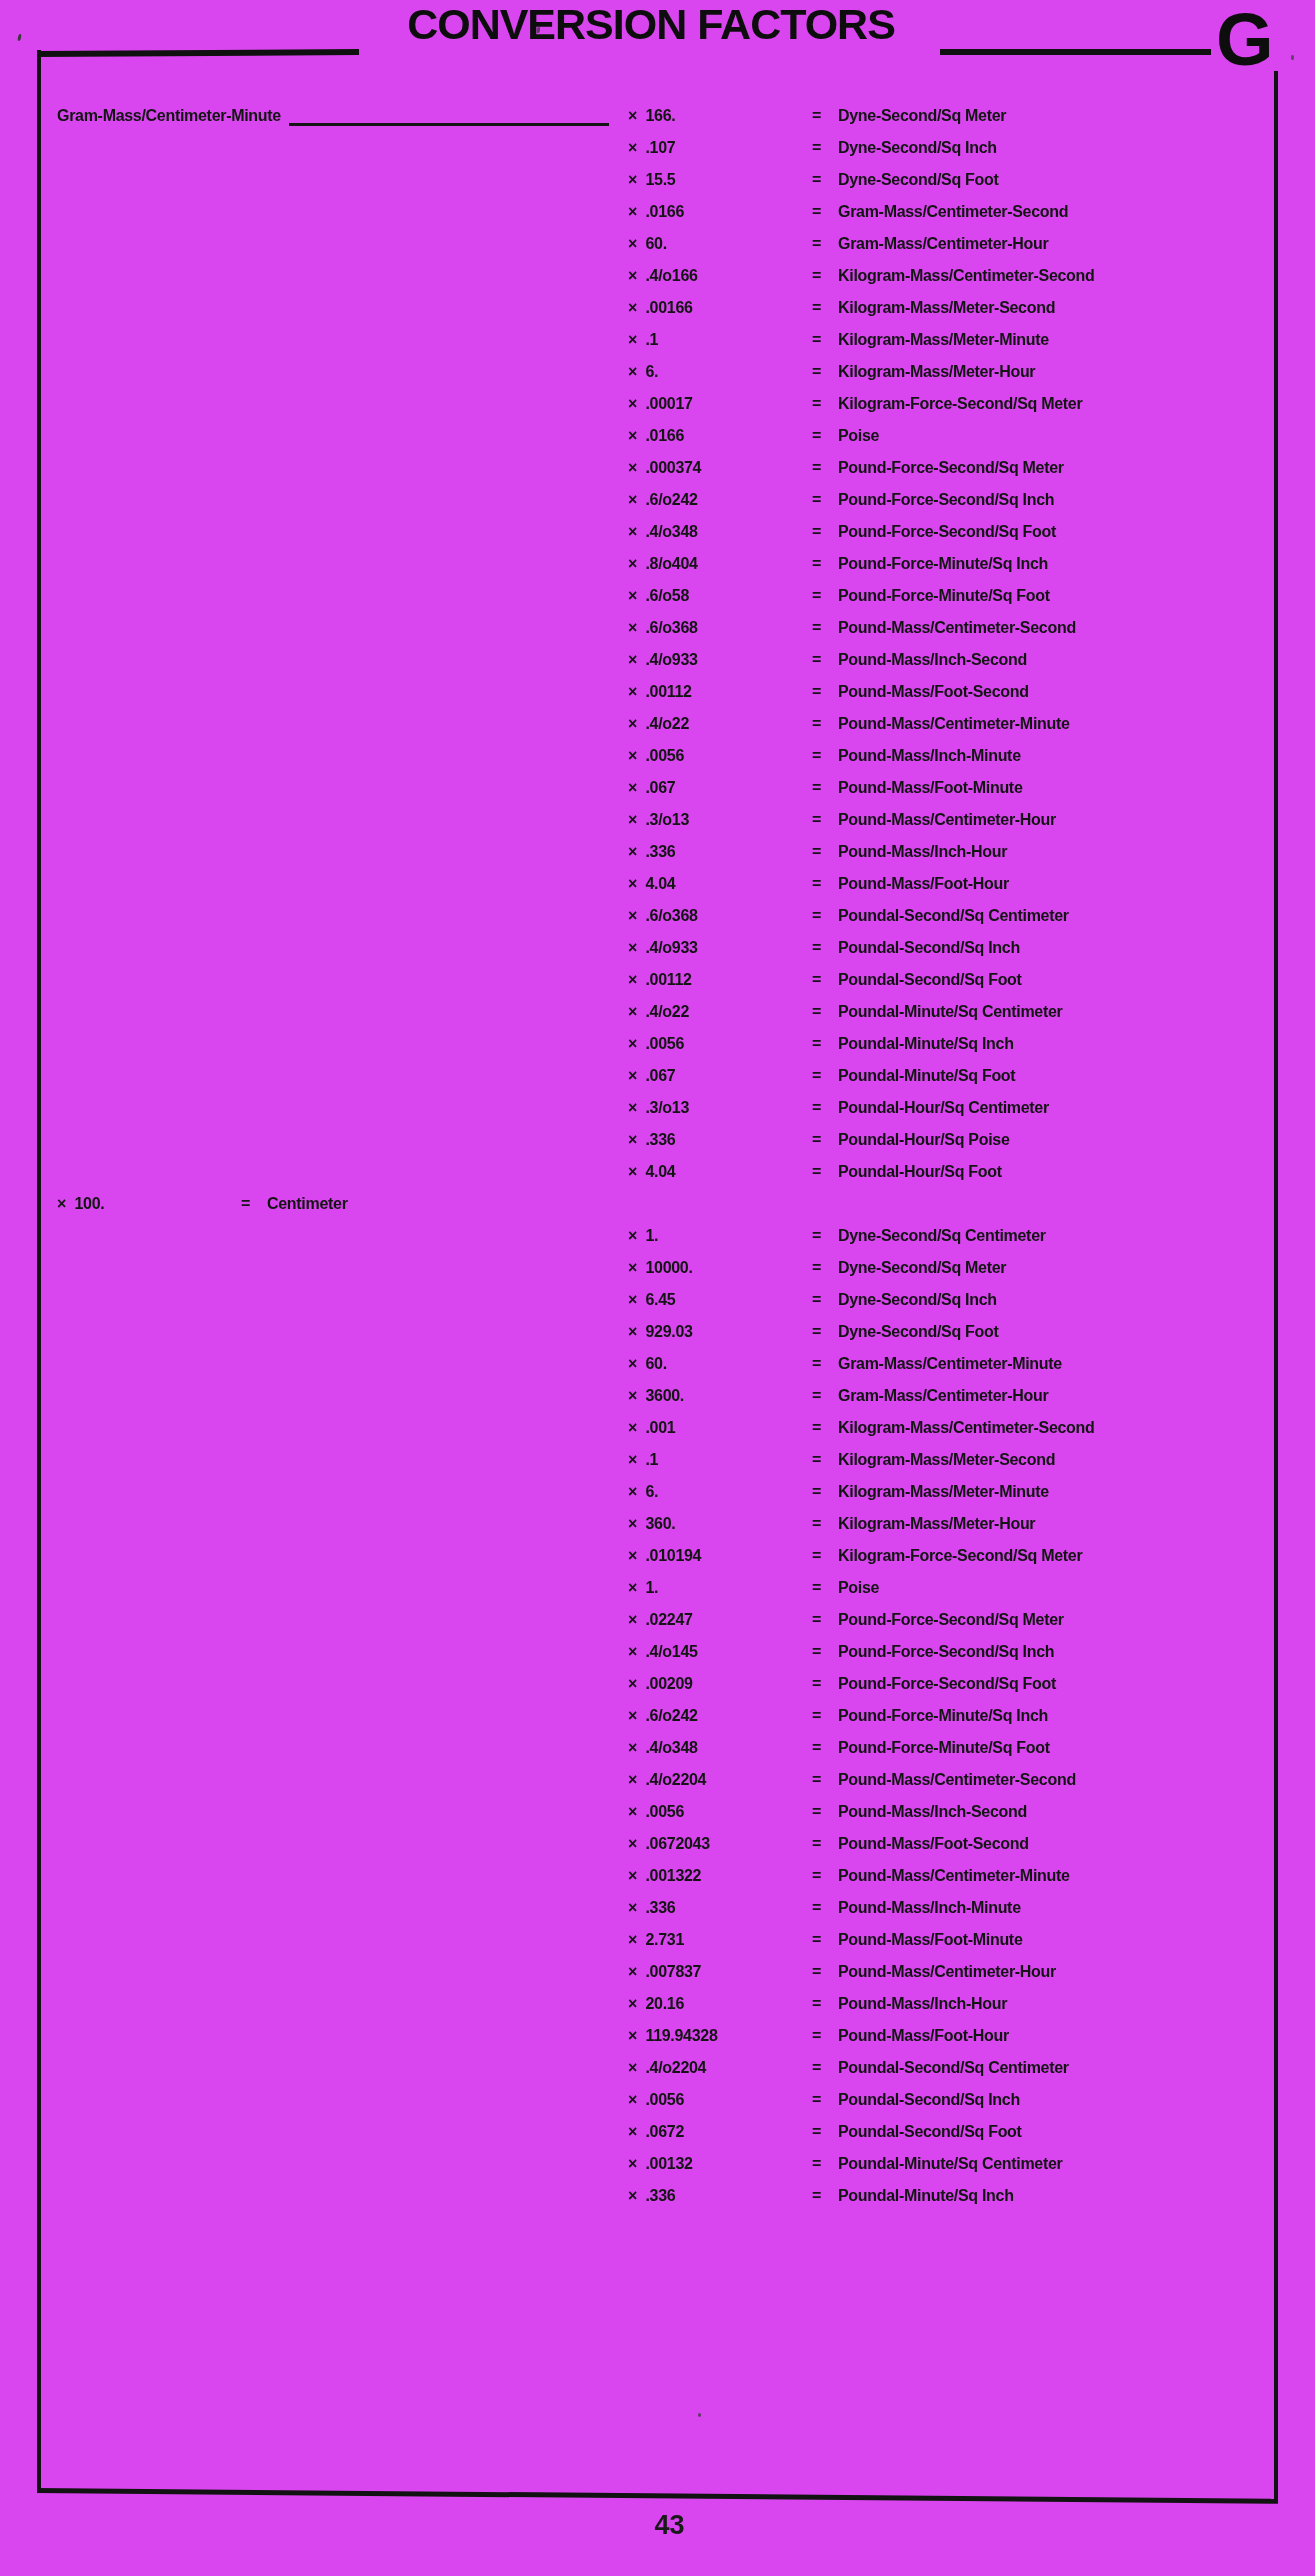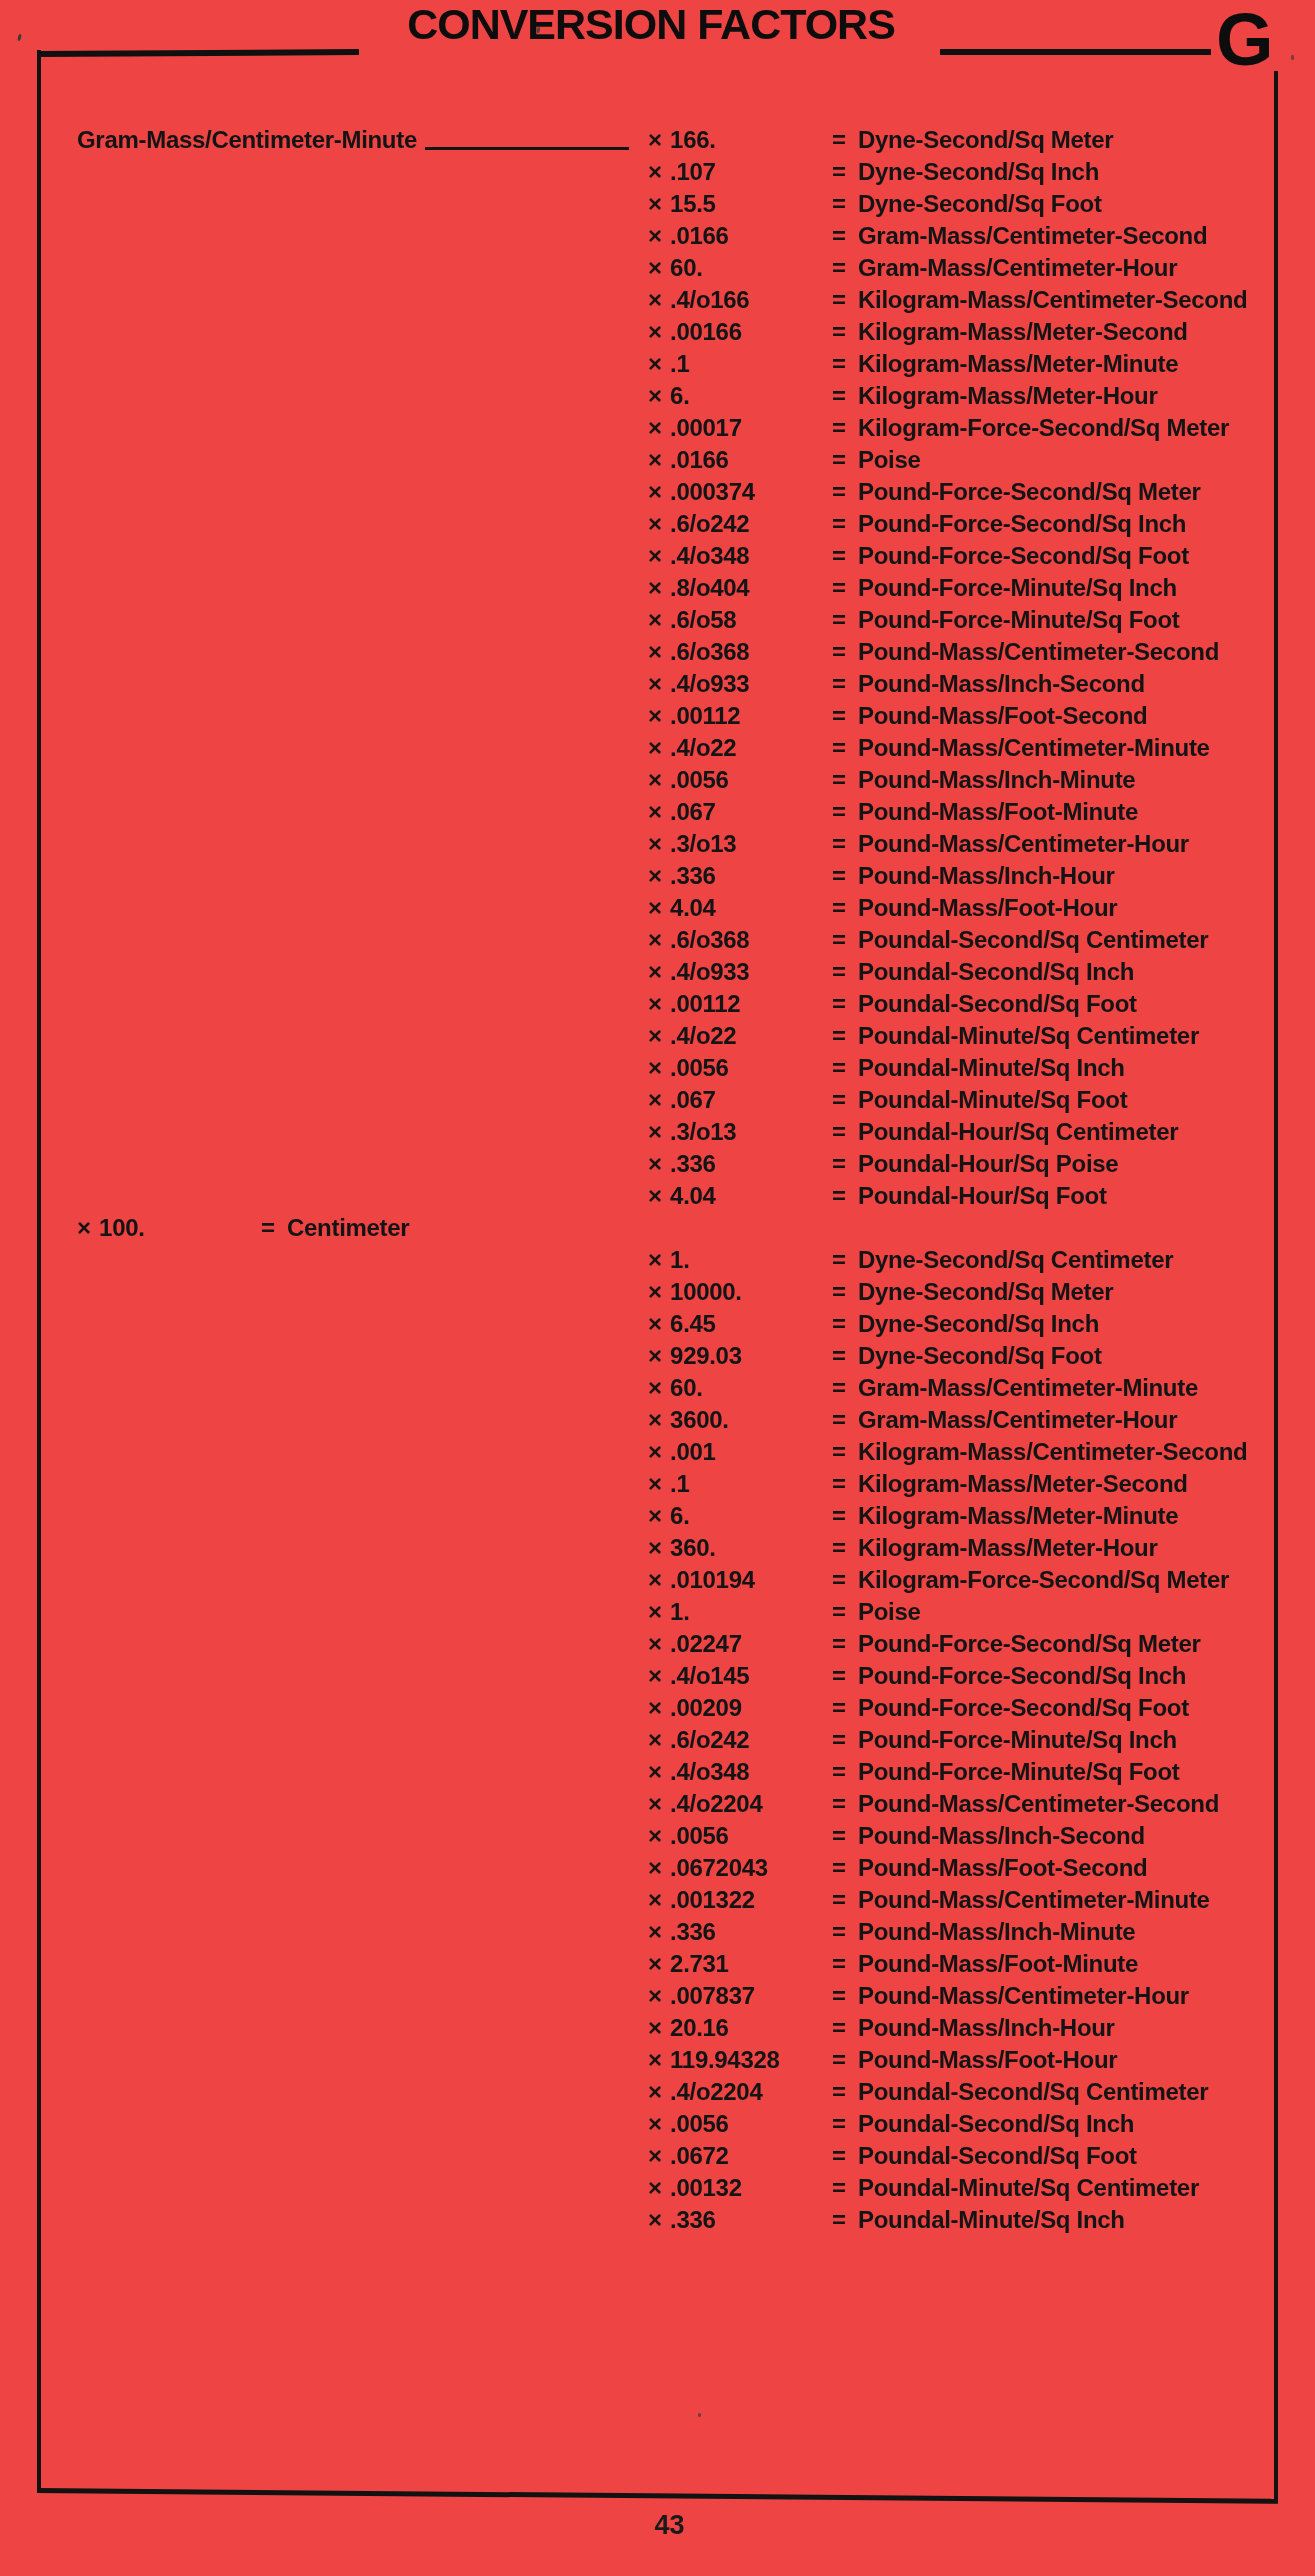--- a/index.html
+++ b/index.html
@@ -1,19 +1,19 @@
 <!DOCTYPE html>
 <html style="font-size:10.3px"><head>
 <meta charset="utf-8">
 <style>
   html,body { margin:0; padding:0; background:#dddcd8; }
   .page {
     position:relative;
     width:1315px; height:2576px;
-    background:#ef4444;
+    background:#d946ef;
     font-family:"Liberation Sans","DejaVu Sans",sans-serif;
     color:#141414;
     overflow:hidden;
   }
   
   .title {
     position:absolute; left:361px; top:0px; width:580px;
     margin:0; text-align:center;
     font-size:43px; font-weight:700; letter-spacing:-1px;
     line-height:1.15; color:#0d0d0d;
@@ -26,22 +26,22 @@
     font-size:74px; font-weight:700; letter-spacing:-1.3px; color:#0d0d0d;
     line-height:1;
   }
   
   .border-left   { position:absolute; left:37px;  top:50px;   width:3.9px;  height:2443px; background:#121212; }
   .border-right  { position:absolute; left:1274px; top:71px; width:3.9px;  height:2428px; background:#121212; }
   .border-bottom { position:absolute; left:37px;  top:2488px; width:1241px; height:5.2px; background:#121212;
                    transform:rotate(0.5deg); transform-origin:left center; }
   
   .rows {
-    position:absolute; left:57px; top:124px; width:1201px;
-    font-size:24px; font-weight:700; letter-spacing:-0.3px;margin-left:20px;
+    position:absolute; left:57px; top:100px; width:1201px;
+    font-size:16px; font-weight:700; letter-spacing:-0.3px;
   }
   .row { display:flex; height:32px; line-height:32px; white-space:nowrap; }
   .label-col { width:571px; display:flex; overflow:hidden; }
   .glabel { }
   .leader { flex:1 1 auto; border-bottom:3.2px solid #141414; margin:0 19.3px 6.4px 7.7px; }
   .factor-col { width:184px; }
   .mult { display:inline-block; margin-right:8.4px; }
   .unit-col { flex:1 1 auto; display:flex; }
   .eq { width:26px; }
   

